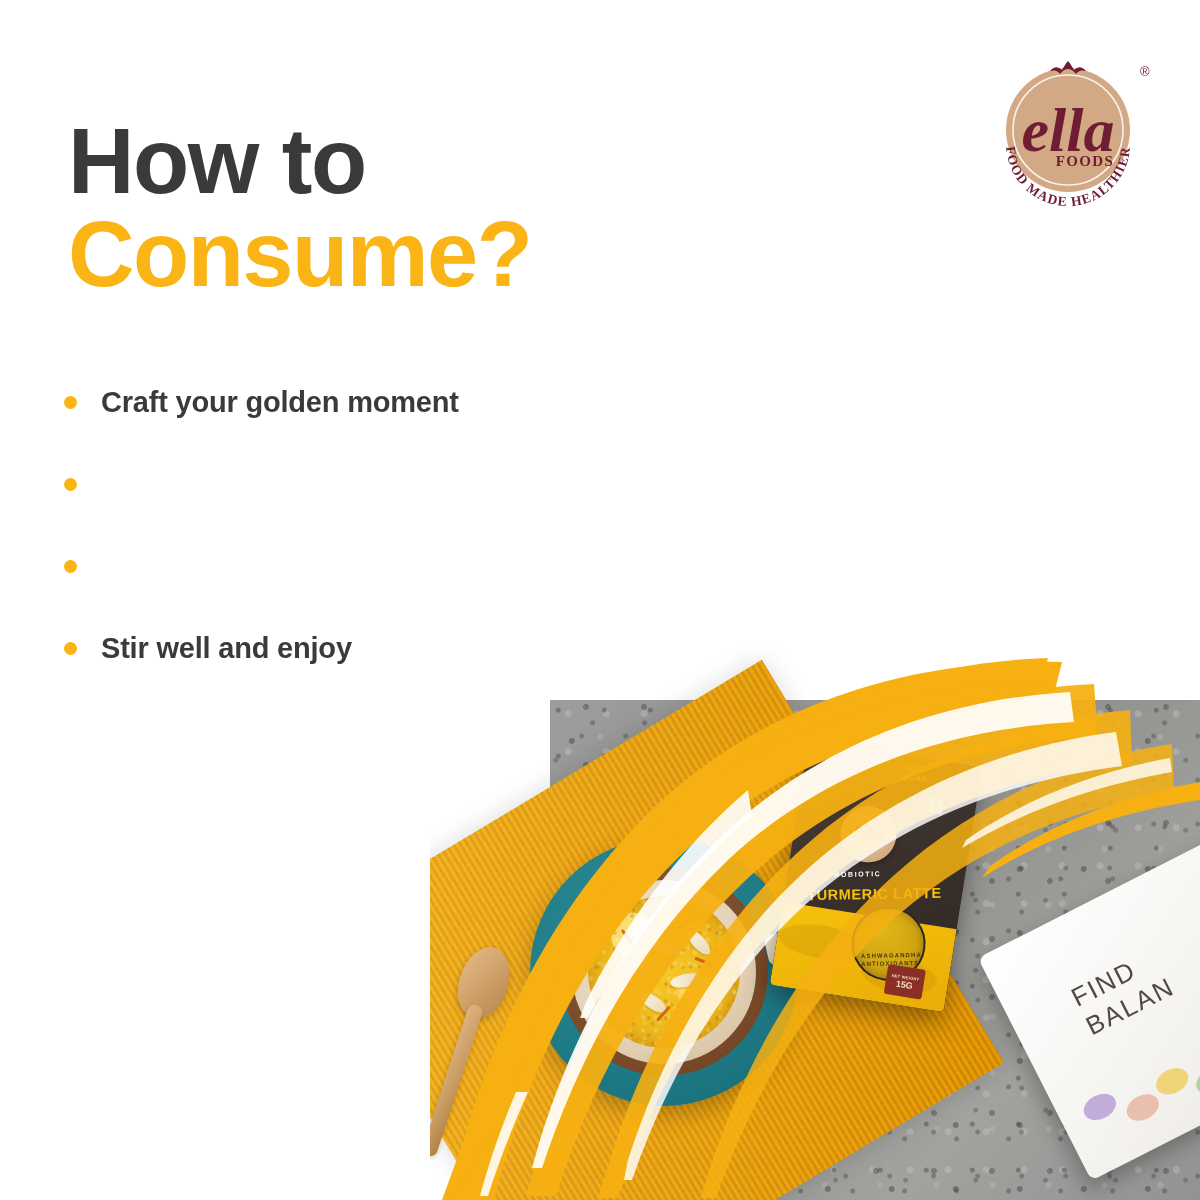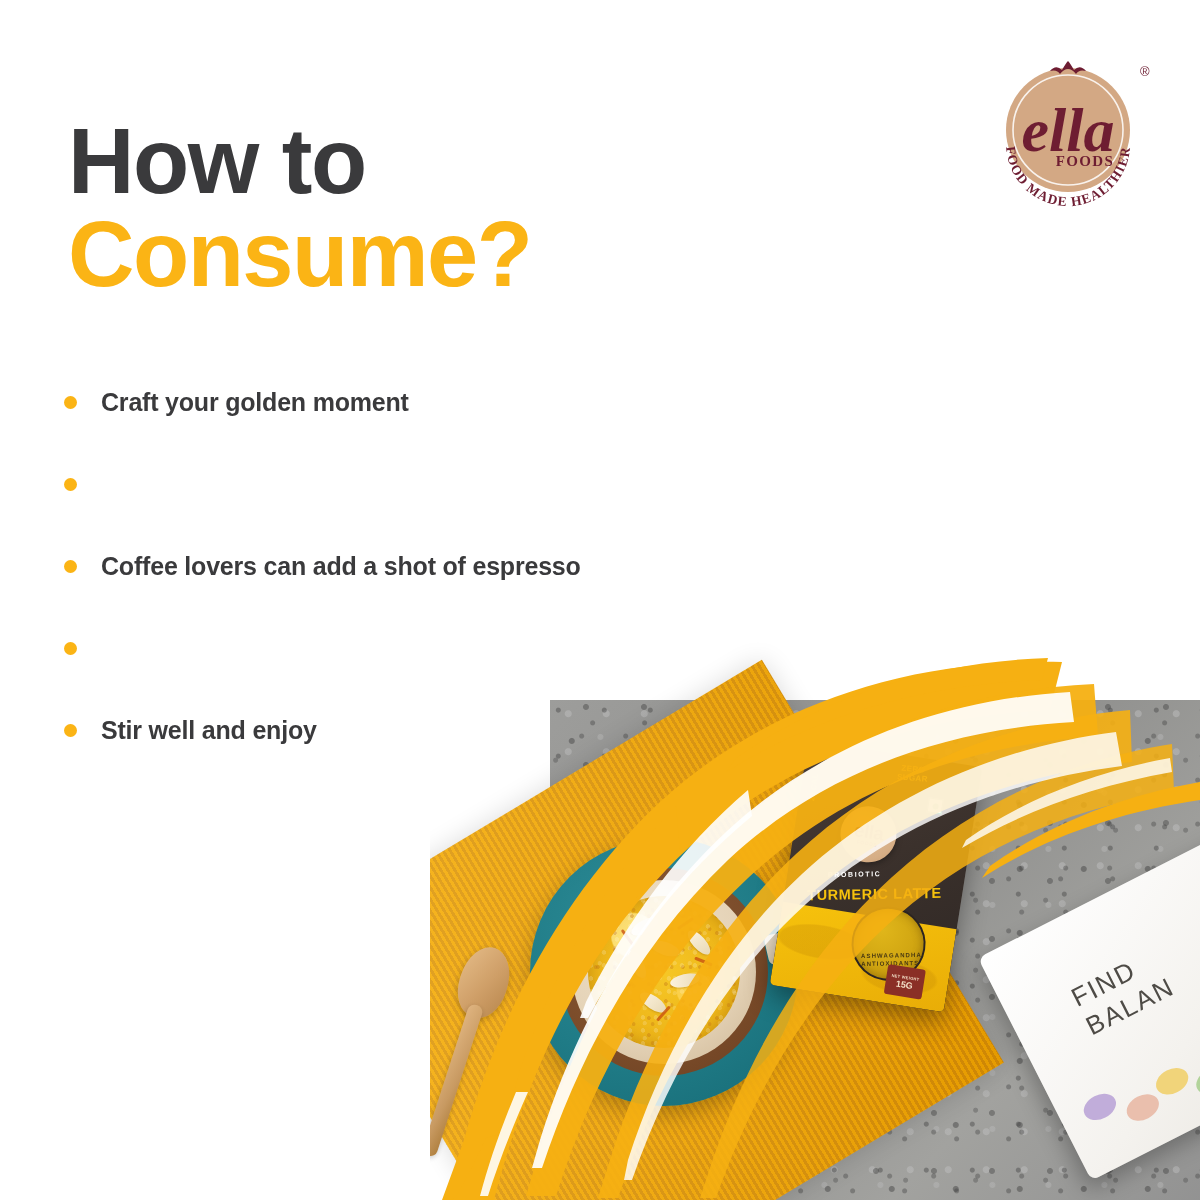--- a/index.html
+++ b/index.html
@@ -49,21 +49,21 @@
   }
   .bullet-dot {
     width: 13px;
     height: 13px;
     border-radius: 50%;
     background: #fbb415;
     flex: 0 0 13px;
     margin-right: 24px;
   }
   .bullet-text {
-    font-size: 25px;
+    font-size: 29px;
     font-weight: 700;
     color: #3a3a3c;
     letter-spacing: -0.2px;
     white-space: nowrap;
   }
 
   
   .logo {
     position: absolute;
     left: 988px;
@@ -460,24 +460,20 @@
 
     <div class="bullet-row">
       <span class="bullet-dot"></span>
       <span class="bullet-text">Craft your golden moment</span>
     </div>
 
     <div class="bullet-row">
       <span class="bullet-dot"></span>
     </div>
 
-    <div class="bullet-row">
-      <span class="bullet-dot"></span>
-      <span class="bullet-text">Coffee lovers can add a shot of espresso</span>
-    </div>
 
     <div class="bullet-row">
       <span class="bullet-dot"></span>
     </div>
 
     <div class="bullet-row">
       <span class="bullet-dot"></span>
       <span class="bullet-text">Stir well and enjoy</span>
     </div>
 

